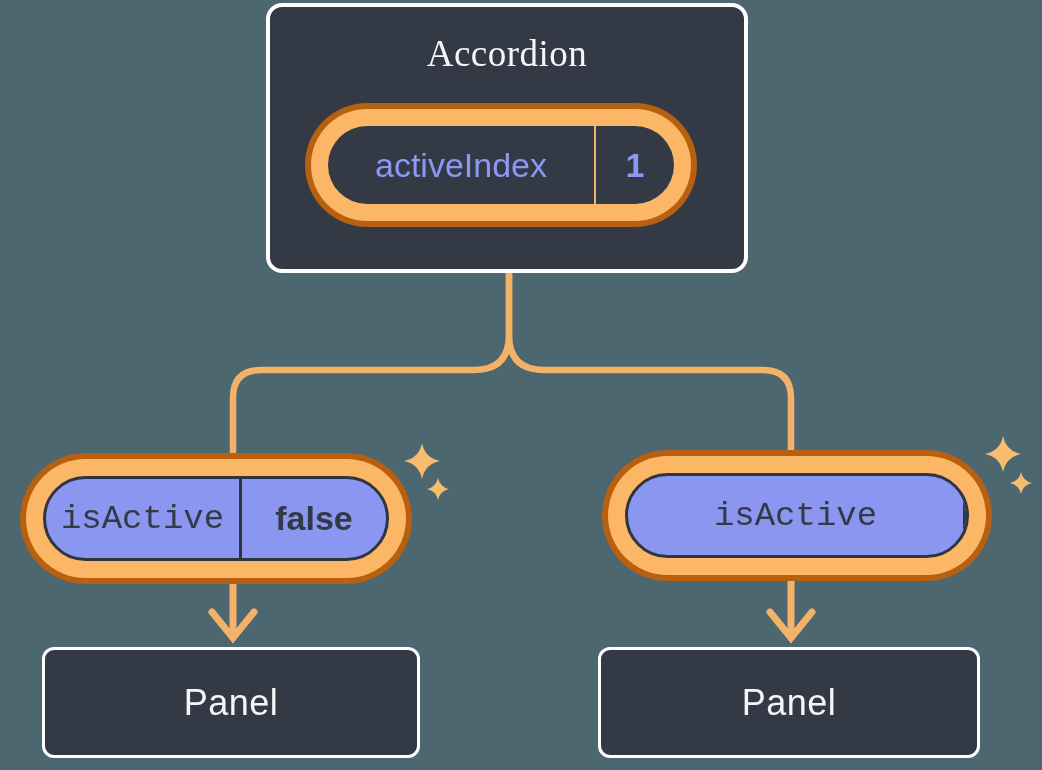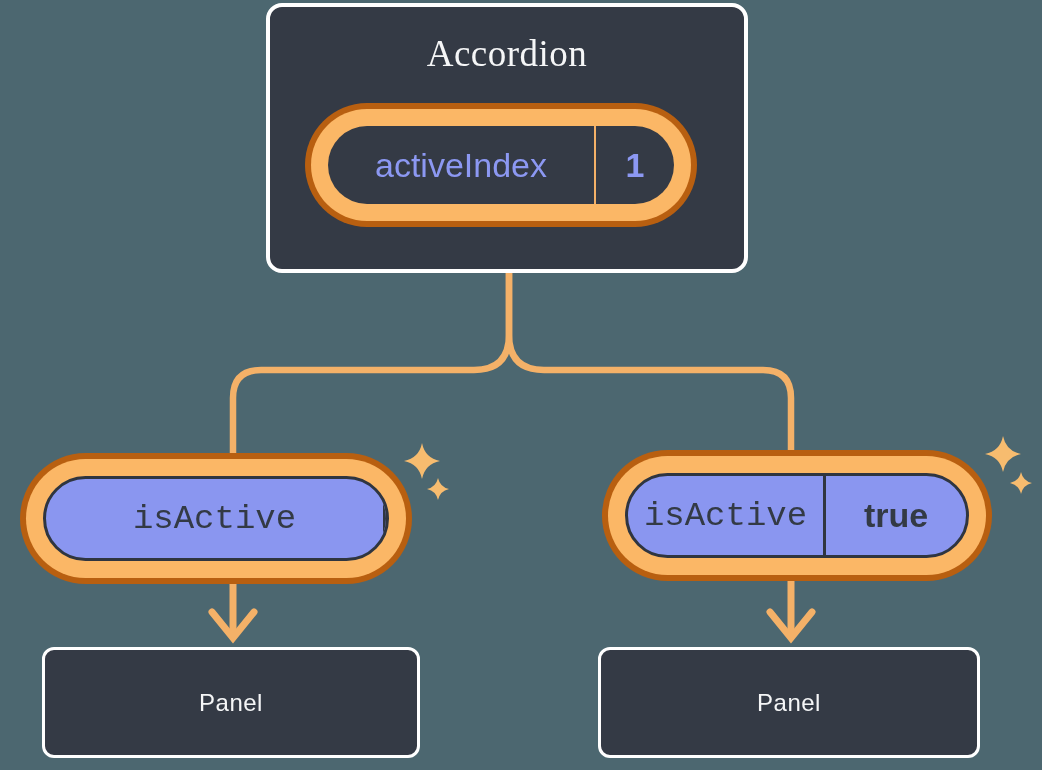--- a/index.html
+++ b/index.html
@@ -30,21 +30,21 @@
   .card-title{
     position:absolute;left:0;top:25px;width:100%;
     text-align:center;
     color:var(--c-light_text,#F5F6F7);
     font-size:37px;font-weight:500;letter-spacing:.5px;font-family:Liberation Serif, serif;
   }
   .panel{
     border-radius:12px;border-width:3px;
     display:flex;align-items:center;justify-content:center;
     color:var(--c-light_text,#F5F6F7);
-    font-size:24px;font-weight:400;letter-spacing:.5px;
+    font-size:36px;font-weight:400;letter-spacing:.5px;
   }
   .panel-left{left:42px;top:647px;width:378px;height:111px;}
   .panel-right{left:598px;top:647px;width:382px;height:111px;}
 
   
   .pill-ring{
     position:absolute;z-index:3;
     border-radius:999px;
     background:var(--c-ring_dark_orange,#B85F10);
   }
@@ -118,30 +118,30 @@
         <div class="pill-cell cell-value txt-purple-bold">1</div>
       </div>
     </div>
   </div>
 
   <div class="pill-ring pill-left">
     <div class="pill-band">
       <div class="pill-core core-purple">
         <div class="pill-cell cell-label txt-dark">isActive</div>
         <div class="pill-divider divider-dark"></div>
+        <div class="pill-cell cell-value txt-dark-bold">false</div>
       </div>
     </div>
   </div>
 
   <div class="pill-ring pill-right">
     <div class="pill-band">
       <div class="pill-core core-purple">
         <div class="pill-cell cell-label txt-dark">isActive</div>
         <div class="pill-divider divider-dark"></div>
-        <div class="pill-cell cell-value txt-dark-bold">true</div>
       </div>
     </div>
   </div>
 
   <div class="card panel panel-left">Panel</div>
   <div class="card panel panel-right">Panel</div>
 
 </div>
 
 </body></html>

